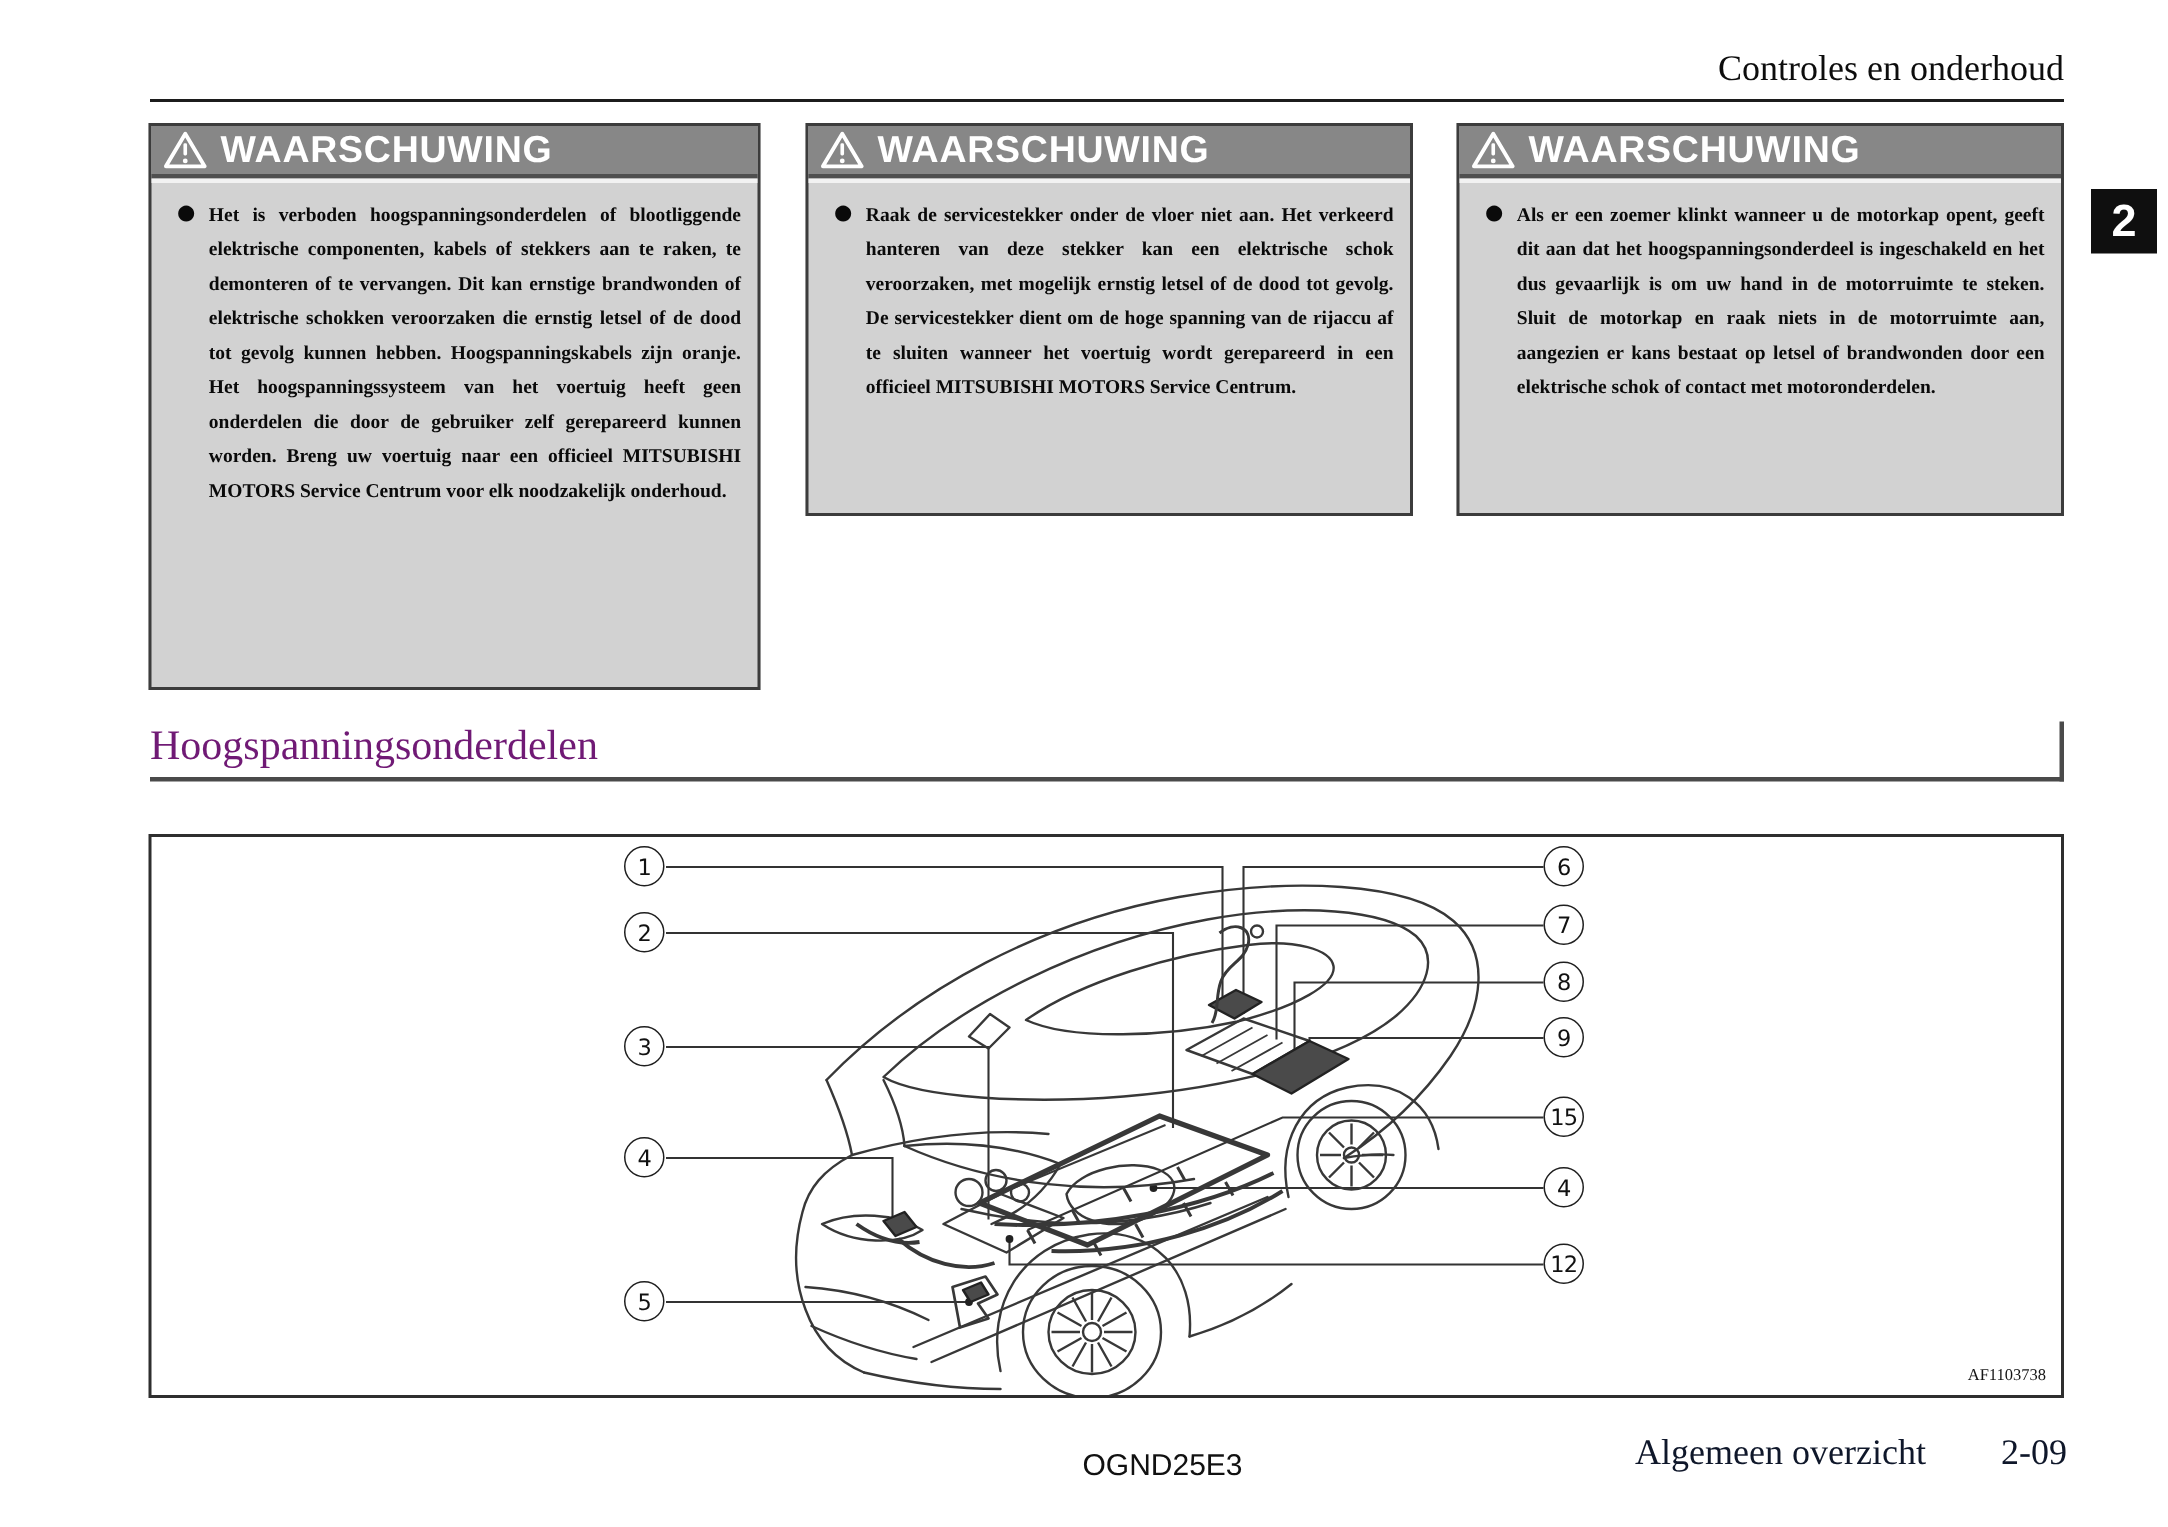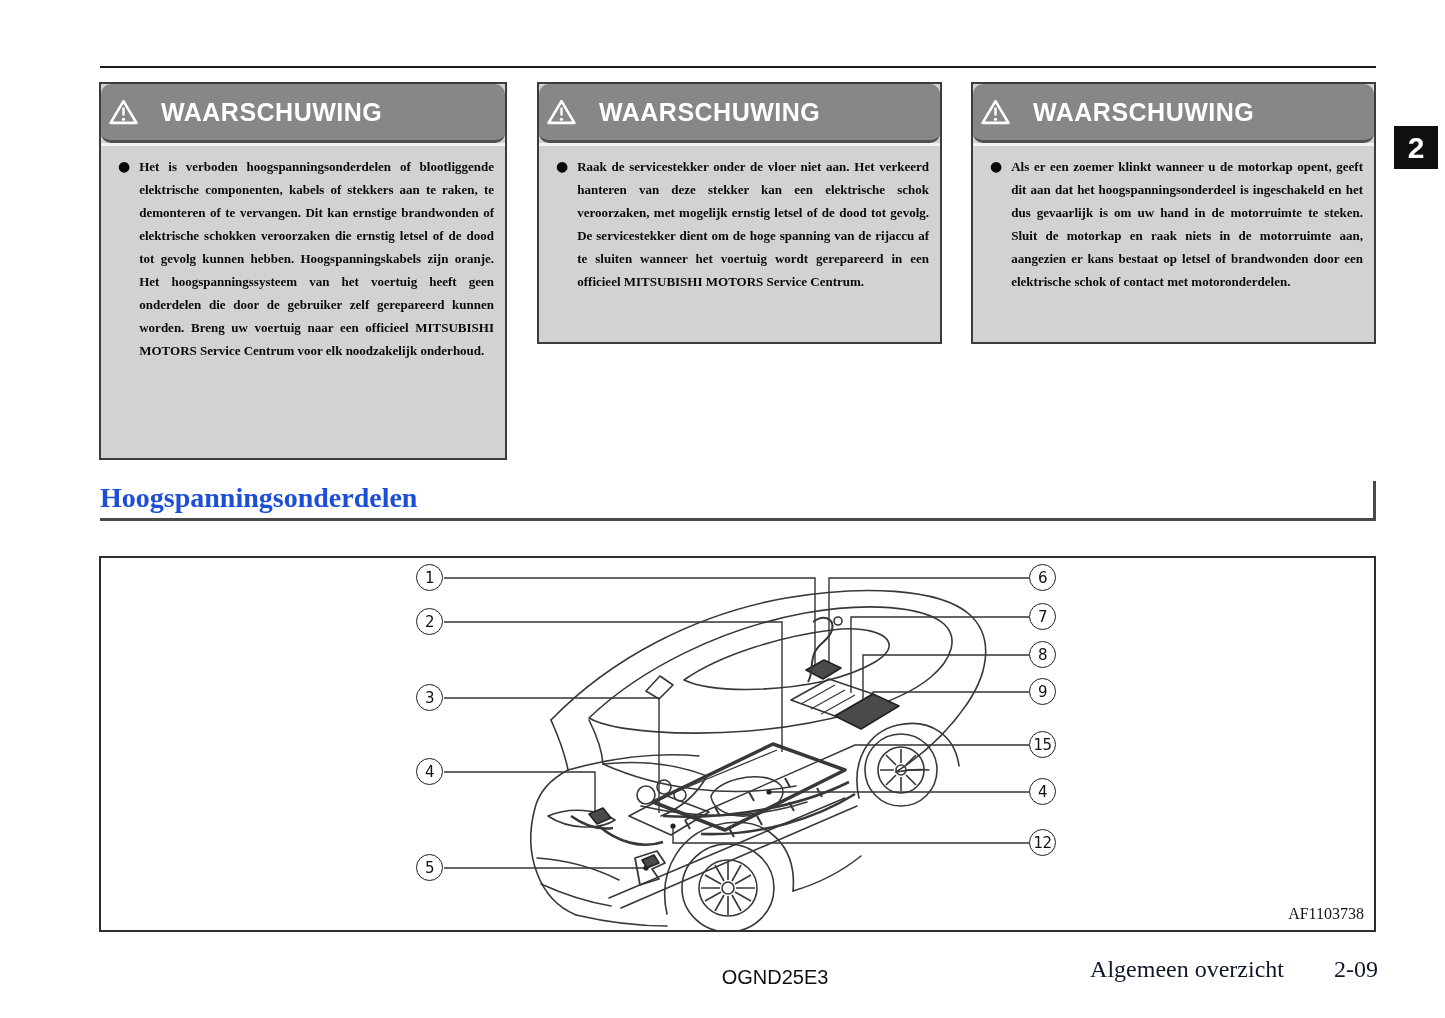--- a/index.html
+++ b/index.html
@@ -24,72 +24,73 @@
   
   .warnbox {
     position:absolute; top:82px; box-sizing:border-box;
     border:2px solid #3c3c3c; background:#d2d2d2;
   }
   .warnbox.b1 { left:99px;  width:408px; height:378px; }
   .warnbox.b2 { left:537px; width:405px; height:262px; }
   .warnbox.b3 { left:971px; width:405px; height:262px; }
   .warnhead {
     height:32px; background:#878787; border-bottom:3px solid #4f4f4f;
-    display:flex; align-items:center; gap:23px; padding:12px 8px;border-radius:10px;
+    display:flex; align-items:center; gap:9px; padding:0 8px;
   }
   .warnhead .tri { width:29px; height:26px; flex:0 0 auto; }
   .warnhead .wtitle {
     color:#ffffff; font-family:"Liberation Sans","DejaVu Sans",sans-serif;
     font-weight:700; font-size:25px; letter-spacing:0.5px; white-space:nowrap;
   }
   .warnbody { display:flex; border-top:3px solid #f2f2f2; padding:9px 11px 0 9px; }
   .bullet {
     flex:0 0 auto; font-family:"DejaVu Sans",sans-serif; font-size:14px;
     line-height:23px; margin-right:9px; margin-left:8px; color:#0a0a0a;
   }
   .wtext {
     flex:1; font-weight:700; font-size:13px; line-height:23px;
     text-align:justify; color:#0a0a0a;
   }
 
   
-  .section-title { position:absolute; left:100px; top:482px; font-size:28px; font-weight:700; color:#1d4ed8; }
+  .section-title { position:absolute; left:100px; top:482px; font-size:28px; font-weight:400; color:#701a75; }
   .section-rule  { position:absolute; left:100px; top:518px; width:1276px; height:3px; background:#4a4a4a; }
   .section-tick  { position:absolute; left:1373px; top:481px; width:3px; height:40px; background:#4a4a4a; }
 
   
   .diagram {
     position:absolute; left:99px; top:556px; width:1277px; height:376px;
     box-sizing:border-box; border:2px solid #2e2e2e; background:#fff;
   }
   .diagram svg { position:absolute; left:0; top:0; width:1273px; height:372px; }
   .callout {
     position:absolute; width:27px; height:27px; box-sizing:border-box;
     border:1.6px solid #1f1f1f; border-radius:50%; background:#fff;
     display:flex; align-items:center; justify-content:center;
     font-family:"DejaVu Sans","Liberation Sans",sans-serif; font-size:15px;
     letter-spacing:-0.5px; color:#111;
   }
   .c-l { left:315px; }
   .c-r { left:928px; }
-  .fig-code { position:absolute; right:10px; bottom:7px; font-size:16px; color:#141414; }
+  .fig-code { position:absolute; right:10px; bottom:7px; font-size:11px; color:#141414; }
 
   
   .footer-code {
     position:absolute; left:625px; top:966px; width:300px; text-align:center;
     font-family:"Liberation Sans","DejaVu Sans",sans-serif; font-size:20px; color:#111;
   }
   .footer-right { position:absolute; left:100px; top:956px; width:1278px; text-align:right; font-size:24px; color:#0f172a; }
   .footer-gap { display:inline-block; width:50px; }
 </style>
 </head>
 <body>
 
 <div class="page">
 
+  <div class="running-head">Controles en onderhoud</div>
   <div class="head-rule"></div>
 
   <div class="chapter-tab">
     <span>2</span>
   </div>
 
   <div class="warnbox b1">
     <div class="warnhead">
       <svg class="tri" viewBox="0 0 36 32">
         <path d="M18 2.5 L34 29.5 H2 Z" fill="none" stroke="#ffffff" stroke-width="3.2" stroke-linejoin="round"></path>

